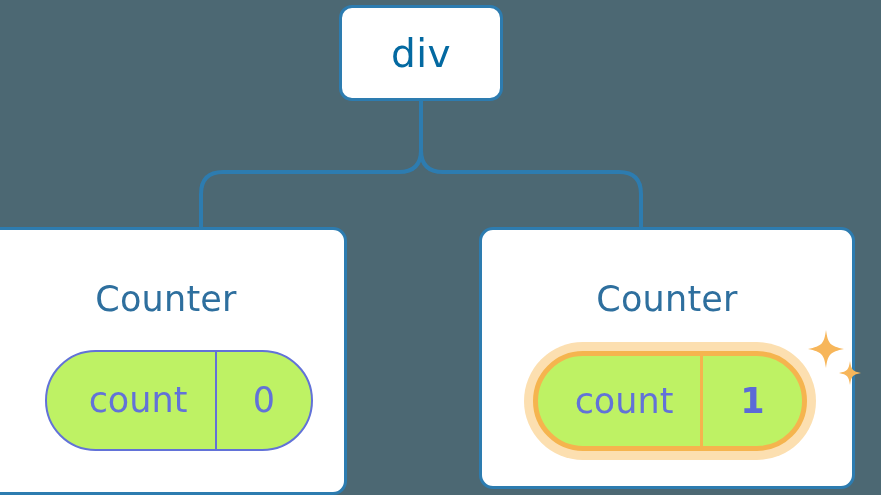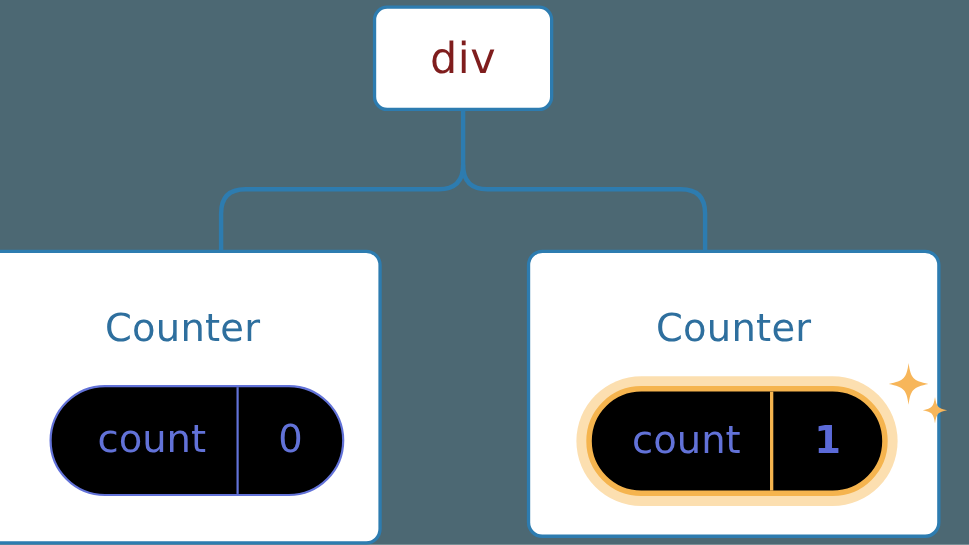--- a/index.html
+++ b/index.html
@@ -45,21 +45,21 @@
     width: 164px;
     height: 96px;
     display: flex;
     align-items: center;
     justify-content: center;
   }
   .root-label {
     font-family: "DejaVu Sans", sans-serif;
     font-size: 39px;
     font-weight: 400;
-    color: #7f1d1d;
+    color: #0369a1;
     letter-spacing: 0.5px;
     line-height: 1;
   }
 
   
   .card {
     display: flex;
     flex-direction: column;
     align-items: center;
     overflow: visible;
@@ -92,21 +92,21 @@
   }
   #card-left .card-title { top: 52px; left: 0; }
   #card-right .card-title { top: 52px; left: 0; }
 
   
   .state-pill {
     position: absolute;
     box-sizing: border-box;
     display: flex;
     align-items: stretch;
-    background: #000000;
+    background: #bef264;
   }
 
   .pill-key, .pill-val {
     display: flex;
     align-items: center;
     justify-content: center;
     box-sizing: border-box;
     line-height: 1;
   }
 

